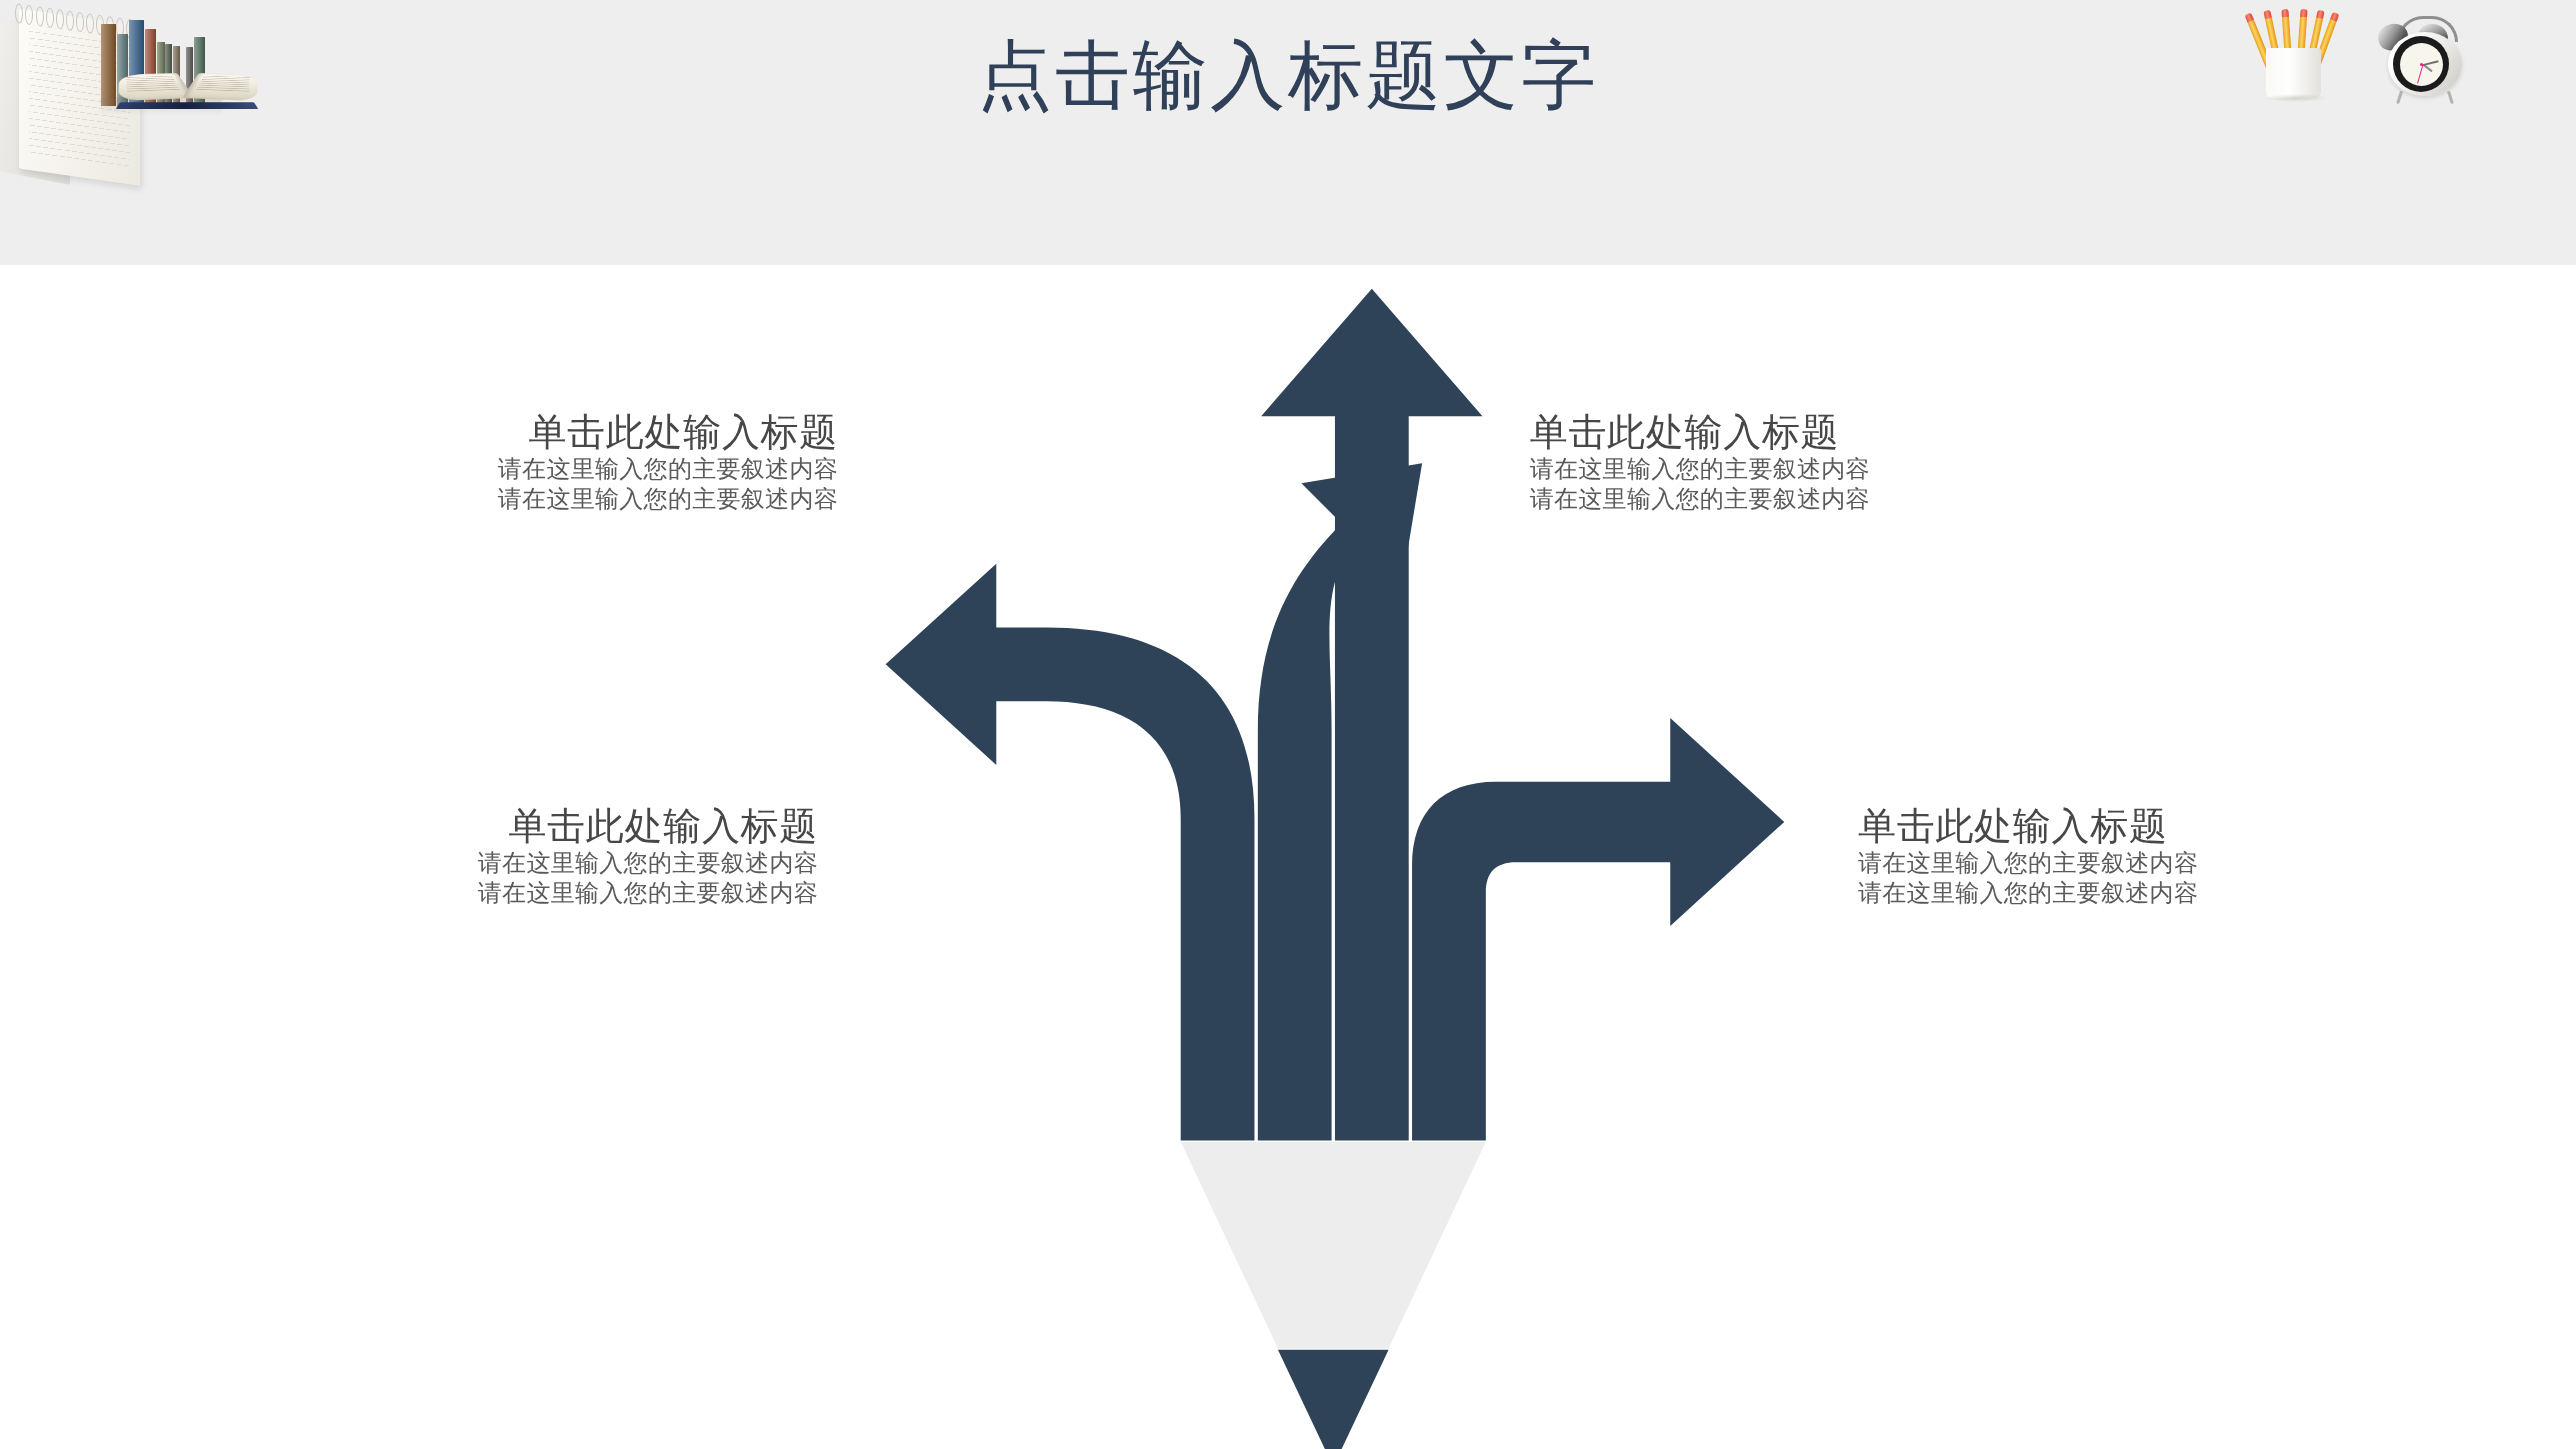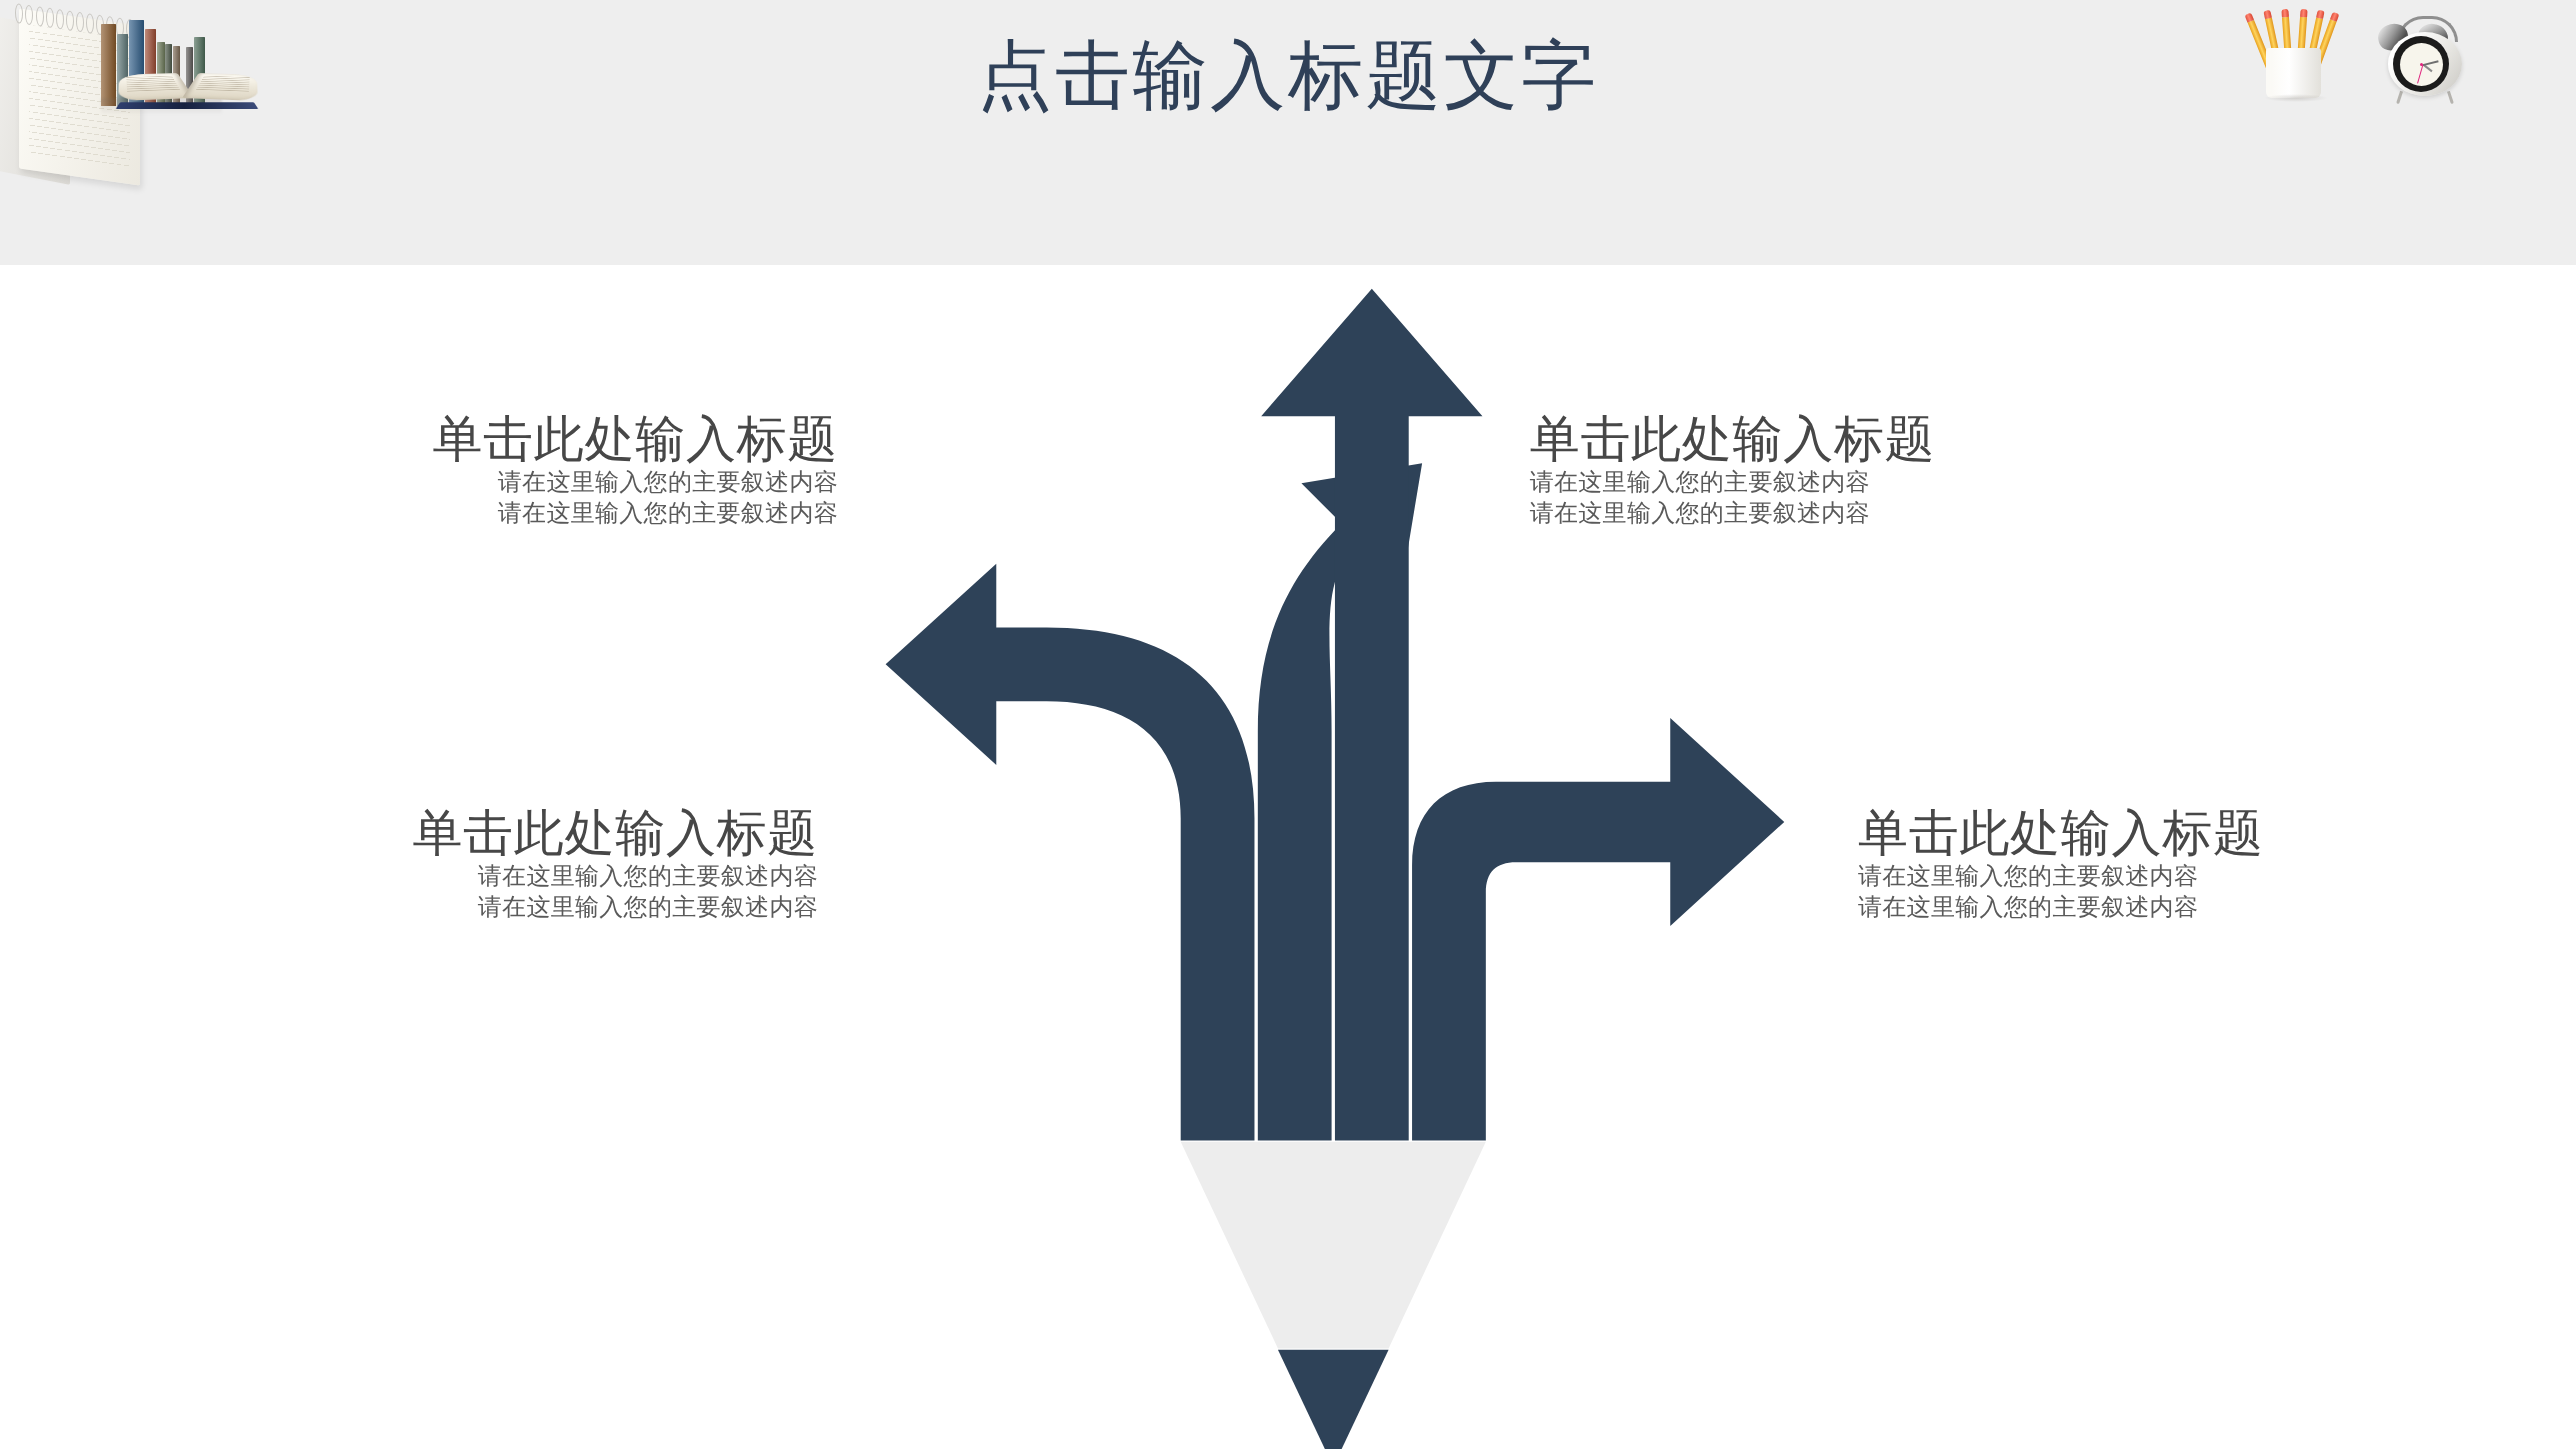--- a/index.html
+++ b/index.html
@@ -214,21 +214,21 @@
   #diagram {
     position: absolute;
     left: 711px; top: 262px;
     width: 1154px; height: 1187px;
   }
   #diagram svg { display: block; width: 100%; height: 100%; }
 
   
   .block { position: absolute; }
   .block .b-title {
-    font-size: 50px;
+    font-size: 38px;
     line-height: 1.12;
     color: #474747;
     white-space: nowrap;
     letter-spacing: 0.7px;
   }
   .block .b-line {
     font-size: 24px;
     line-height: 1.28;
     color: #5a5a5a;
     white-space: nowrap;

